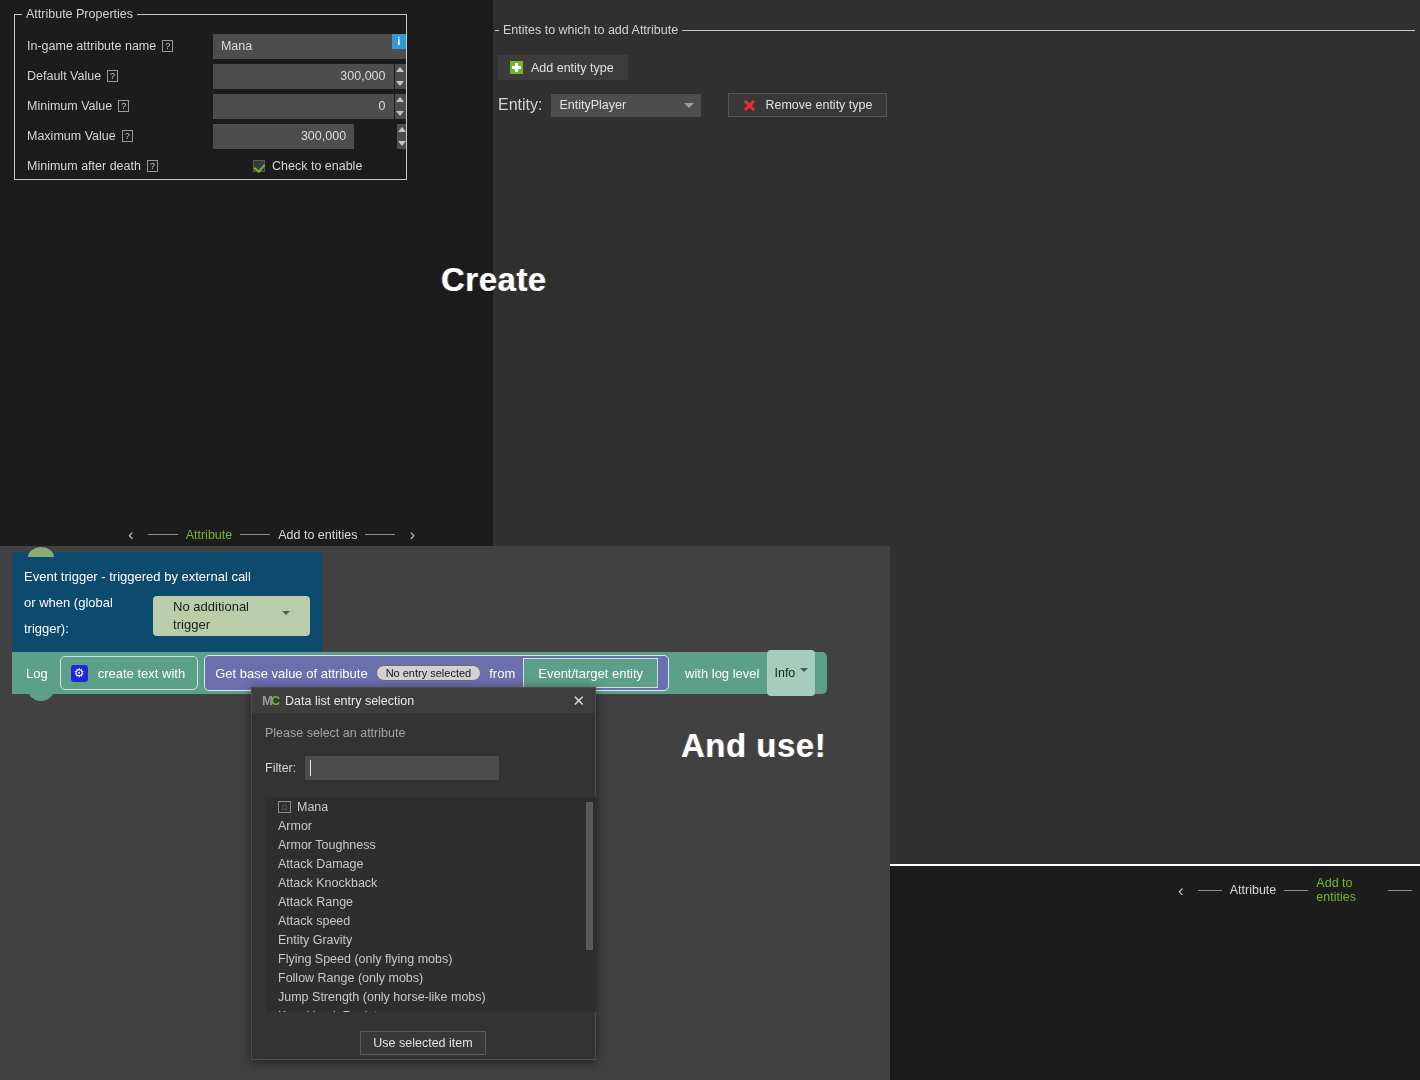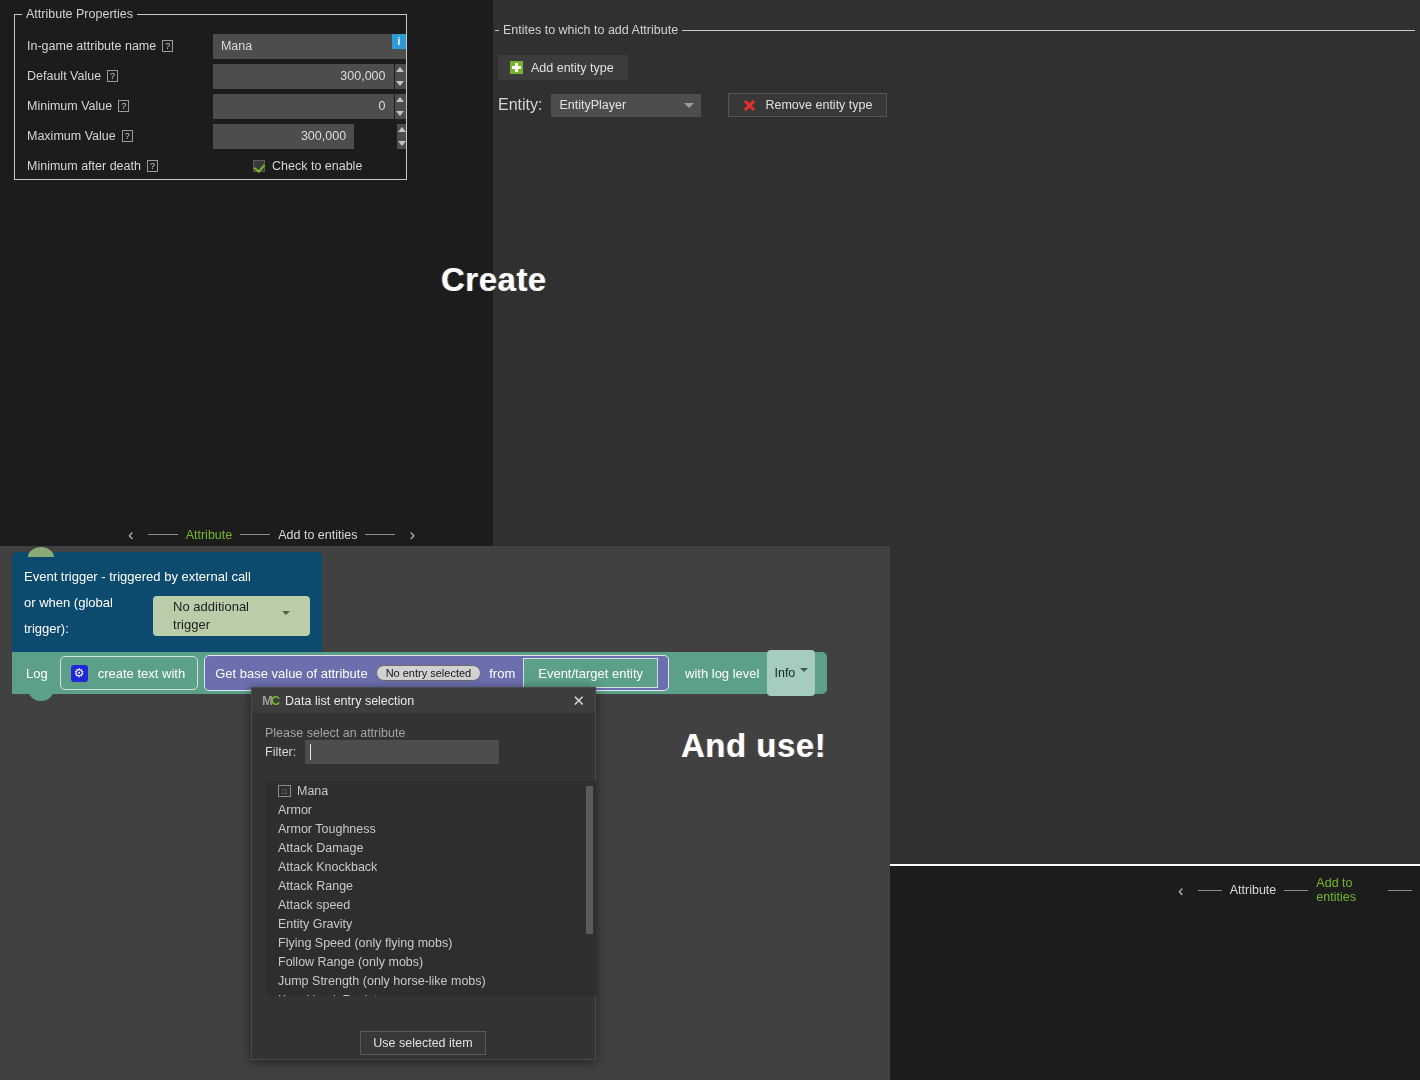--- a/index.html
+++ b/index.html
@@ -213,21 +213,21 @@
     display:flex; align-items:center; padding:0 8px 0 10px;
     font-size:12.5px; color:#e8e8e8;
   }
   .mc-logo { width:15px; height:14px; position:relative; margin-right:8px; flex:0 0 auto;
              font-size:13px; font-weight:bold; line-height:14px; letter-spacing:-2px; }
   .mc-logo .m { color:#9b9b9b; }
   .mc-logo .c { color:#74b42c; }
   #dialog .close-x { margin-left:auto; color:#d9d9d9; font-size:15px; line-height:1; padding:0 2px; }
   #dialog .body { padding:13px 12px 0 13px; }
   .dlg-prompt { font-size:12.5px; color:#a3a3a3; }
-  .filter-row { display:flex; align-items:center; gap:9px; }
+  .filter-row { display:flex; align-items:center; gap:9px; margin-top:16px; }
   .filter-lbl { font-size:12.5px; color:#d8d8d8; }
   .filter-input {
     width:194px; height:24px; background:#4d4d4d;
     display:flex; align-items:center; padding-left:5px;
   }
   .caret-bar { width:1px; height:16px; background:#e6e6e6; }
   .listbox {
     position:relative; margin-top:17px; margin-left:1px;
     width:330px; height:215px; background:#2e2e2e; overflow:hidden;
   }

